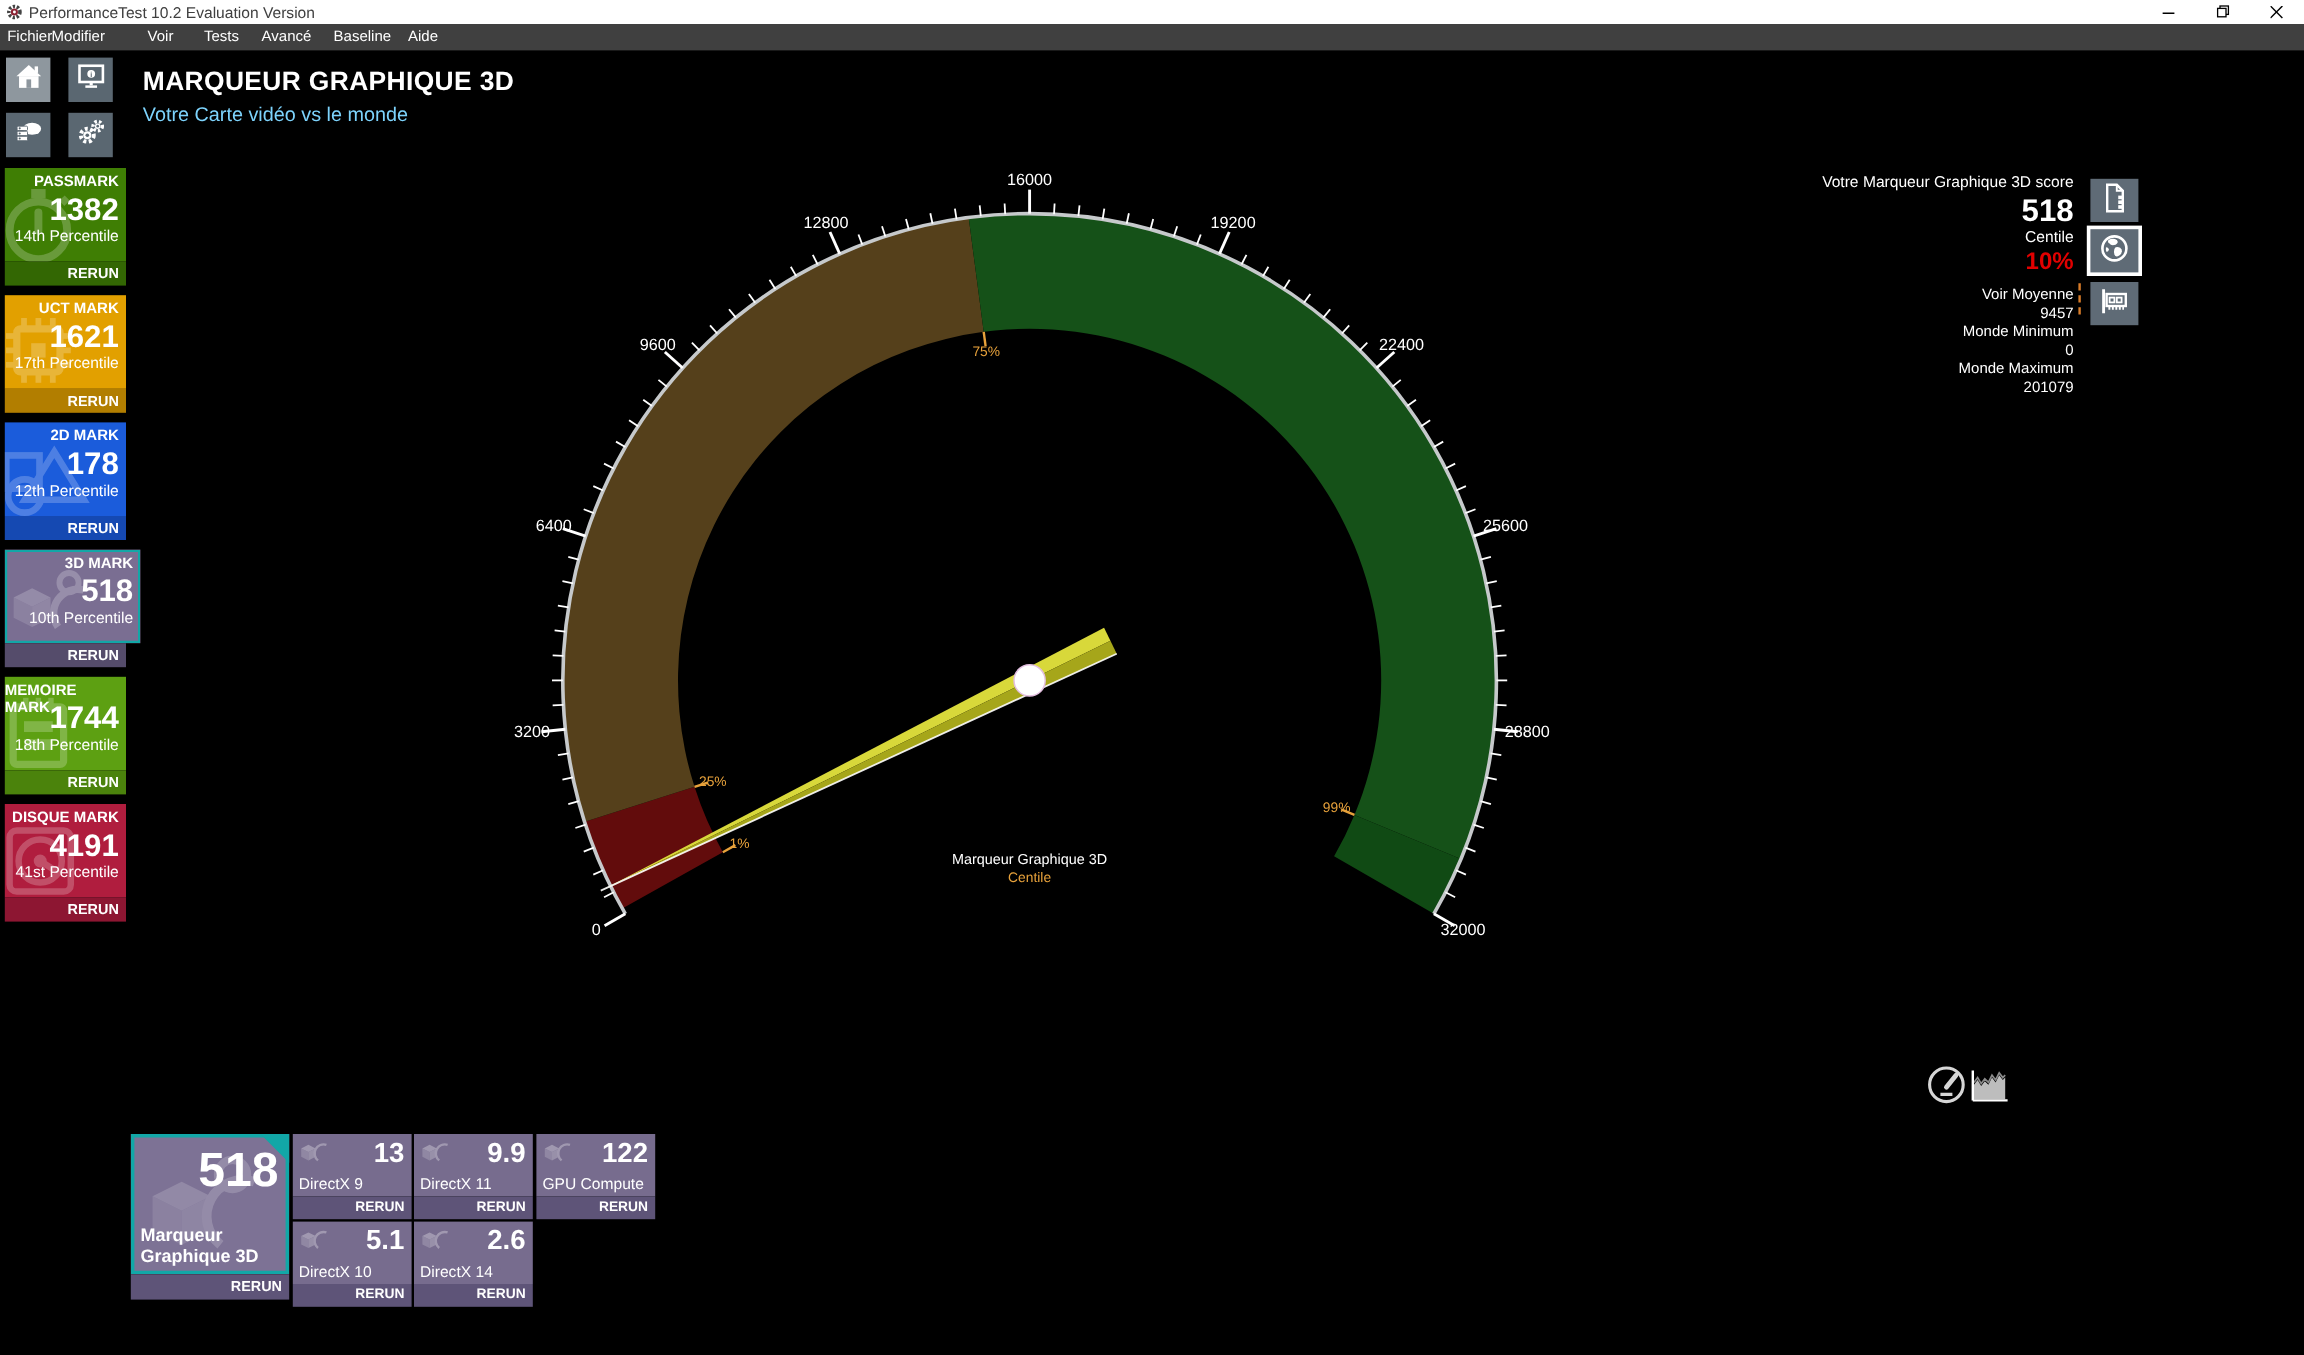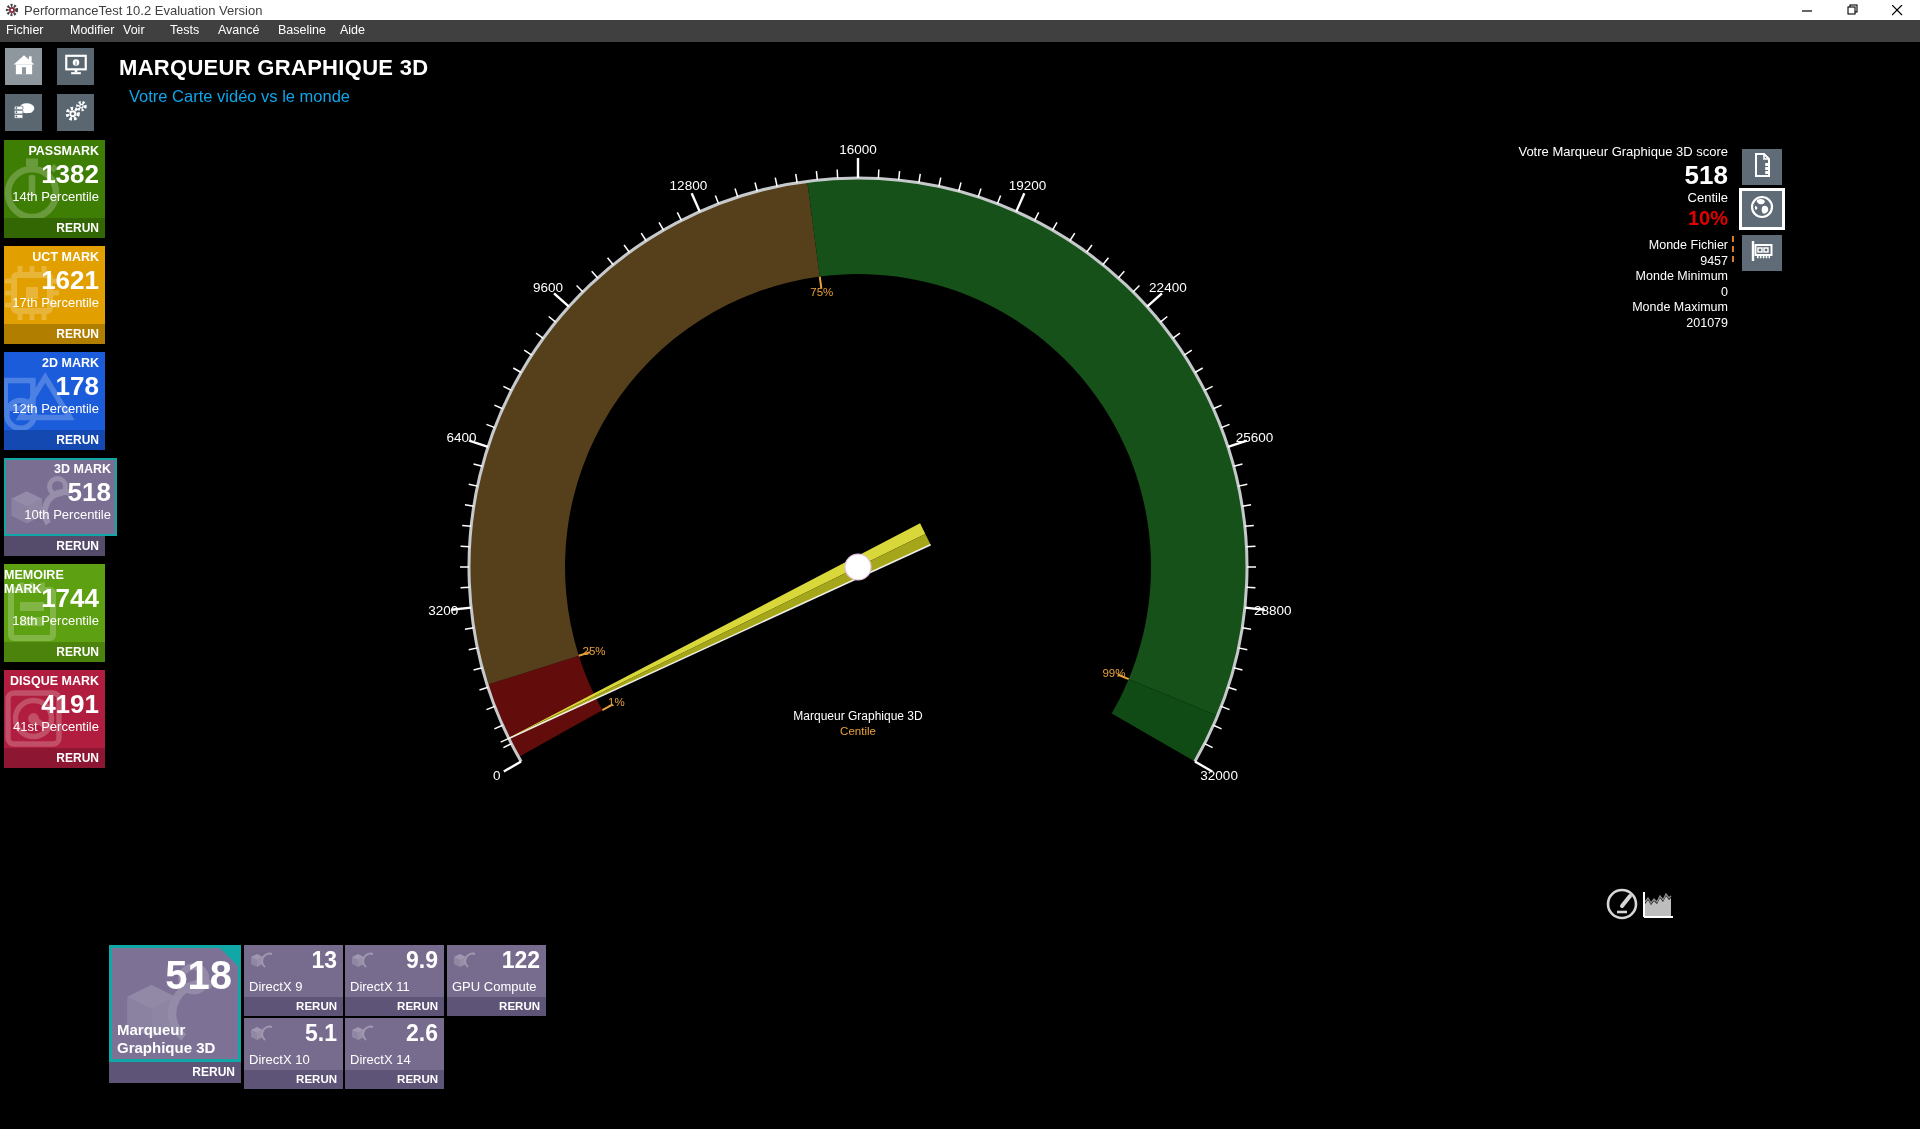--- a/index.html
+++ b/index.html
@@ -9,31 +9,31 @@
   
   .titlebar{position:absolute;left:0;top:0;width:1920px;height:20px;background:#ffffff;
             display:flex;align-items:center;color:#404040;font-size:13px;}
   .titlebar .logo{margin:0 5px 0 5px;display:flex;align-items:center;}
   .win-controls{position:absolute;right:0;top:0;height:20px;display:flex;}
   .win-btn{width:45px;height:20px;display:flex;align-items:center;justify-content:center;}
 
   
   .menubar{position:absolute;left:0;top:20px;width:1920px;height:22px;background:#404040;padding-left:25px;}
   .menubar span{position:absolute;top:3px;color:#fff;font-size:12.5px;}
-  .m0{left:6px}.m1{left:70px}.m2{left:123px}.m3{left:170px}.m4{left:218px}.m5{left:278px}.m6{left:340px}
+  .m0{left:6px}.m1{left:43px}.m2{left:123px}.m3{left:170px}.m4{left:218px}.m5{left:278px}.m6{left:340px}
 
   
   .navbtn{position:absolute;width:37px;height:37px;background:#5a6771;display:flex;
           align-items:center;justify-content:center;}
   .navbtn.active{background:#8e979e;}
   .nb0{left:5px;top:48px}.nb1{left:57px;top:48px}.nb2{left:5px;top:94px}.nb3{left:57px;top:94px}
 
   
   .page-title{position:absolute;left:119px;top:55px;color:#fff;font-size:22px;font-weight:bold;letter-spacing:.3px;}
-  .page-subtitle{position:absolute;left:129px;top:87px;color:#0ea5e9;font-size:16.5px;}
+  .page-subtitle{position:absolute;left:119px;top:87px;color:#7dd3fc;font-size:16.5px;}
 
   
   .tile{position:absolute;left:4px;width:101px;height:78px;}
   .tile .wmwrap{position:absolute;left:0;top:0;width:101px;height:78px;overflow:hidden;}
   .tile .wm{position:absolute;left:-8px;bottom:-12px;opacity:.22;}
   .tile.sel{box-shadow:inset 0 0 0 2px #12a7a7;padding-left:12px;}
   .t-label{position:absolute;right:6px;top:4px;color:#fff;font-size:12.5px;font-weight:bold;}
   .t-value{position:absolute;right:6px;top:19px;color:#fff;font-size:26px;font-weight:bold;}
   .t-pct{position:absolute;right:6px;top:49px;color:#fff;font-size:13px;}
   .t-rerun{position:absolute;left:0;top:78px;width:101px;height:20px;color:#fff;
@@ -413,21 +413,21 @@
       <text x="858" y="720" fill="#ffffff" font-size="12" text-anchor="middle" font-family="&quot;Liberation Sans&quot;,sans-serif">Marqueur Graphique 3D</text>
       <text x="858" y="735" fill="#e8a23b" font-size="11.5" text-anchor="middle" font-family="&quot;Liberation Sans&quot;,sans-serif">Centile</text>
     </svg>
 
   <div class="score-panel">
     <div class="sp-title">Votre Marqueur Graphique 3D score</div>
     <div class="sp-score">518</div>
     <div class="sp-centile">Centile</div>
     <div class="sp-pct">10%</div>
     <div class="sp-stats">
-      <div>Monde Fichier</div>
+      <div>Voir Moyenne</div>
       <div>9457</div>
       <div>Monde Minimum</div>
       <div>0</div>
       <div>Monde Maximum</div>
       <div>201079</div>
     </div>
   </div>
 
   <div class="side-btn sb0">
     <span>

